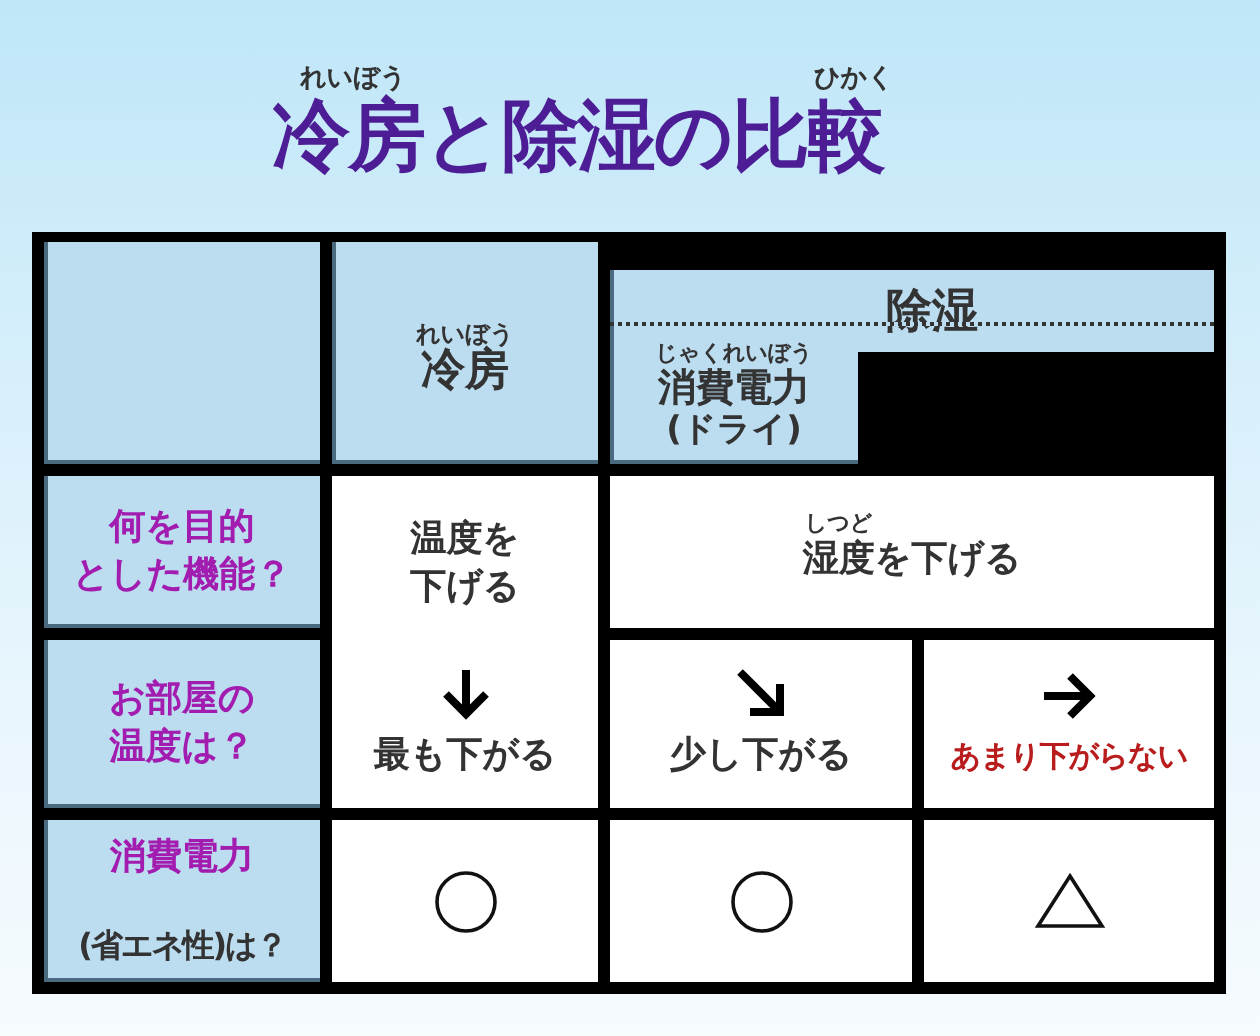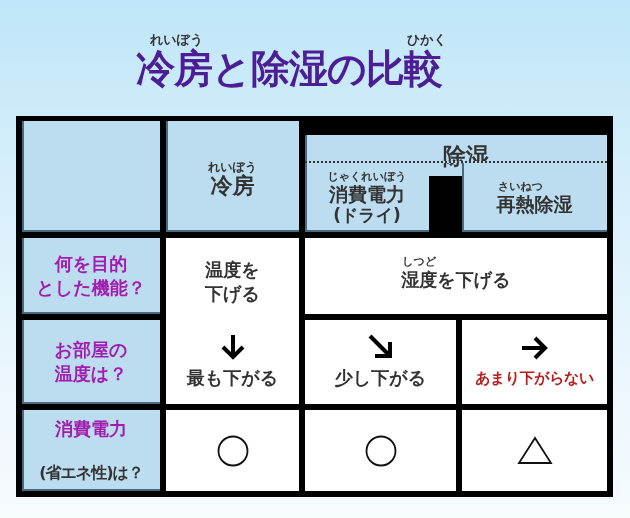--- a/index.html
+++ b/index.html
@@ -51,24 +51,20 @@
   <div style="position:absolute; left:289px; top:45px; width:302px; height:2px; background:#bcdcf0;">
     <div class="dash" style="top:0;"></div>
   </div>
 
   <div class="cell blue" style="left:289px; top:47px; width:124px; height:69px;">
     <div class="rb">じゃくれいぼう</div>
     <div class="hdr-mid">消費電力</div>
     <div class="hdr-mid" style="font-size:17px; line-height:20px;">(ドライ)</div>
   </div>
 
-  <div class="cell blue" style="left:446px; top:47px; width:145px; height:69px;">
-    <div class="rb" style="margin-right:28px;">さいねつ</div>
-    <div class="hdr-mid">再熱除湿</div>
-  </div>
 
   <div class="cell blue" style="left:6px; top:122px; width:138px; height:76px;">
     <div class="lbl">何を目的</div>
     <div class="lbl">とした機能？</div>
   </div>
   <div class="cell white" style="left:150px; top:122px; width:133px; height:88px;">
     <div class="val">温度を</div>
     <div class="val">下げる</div>
   </div>
   <div class="cell white" style="left:289px; top:122px; width:302px; height:76px;justify-content:center;">

